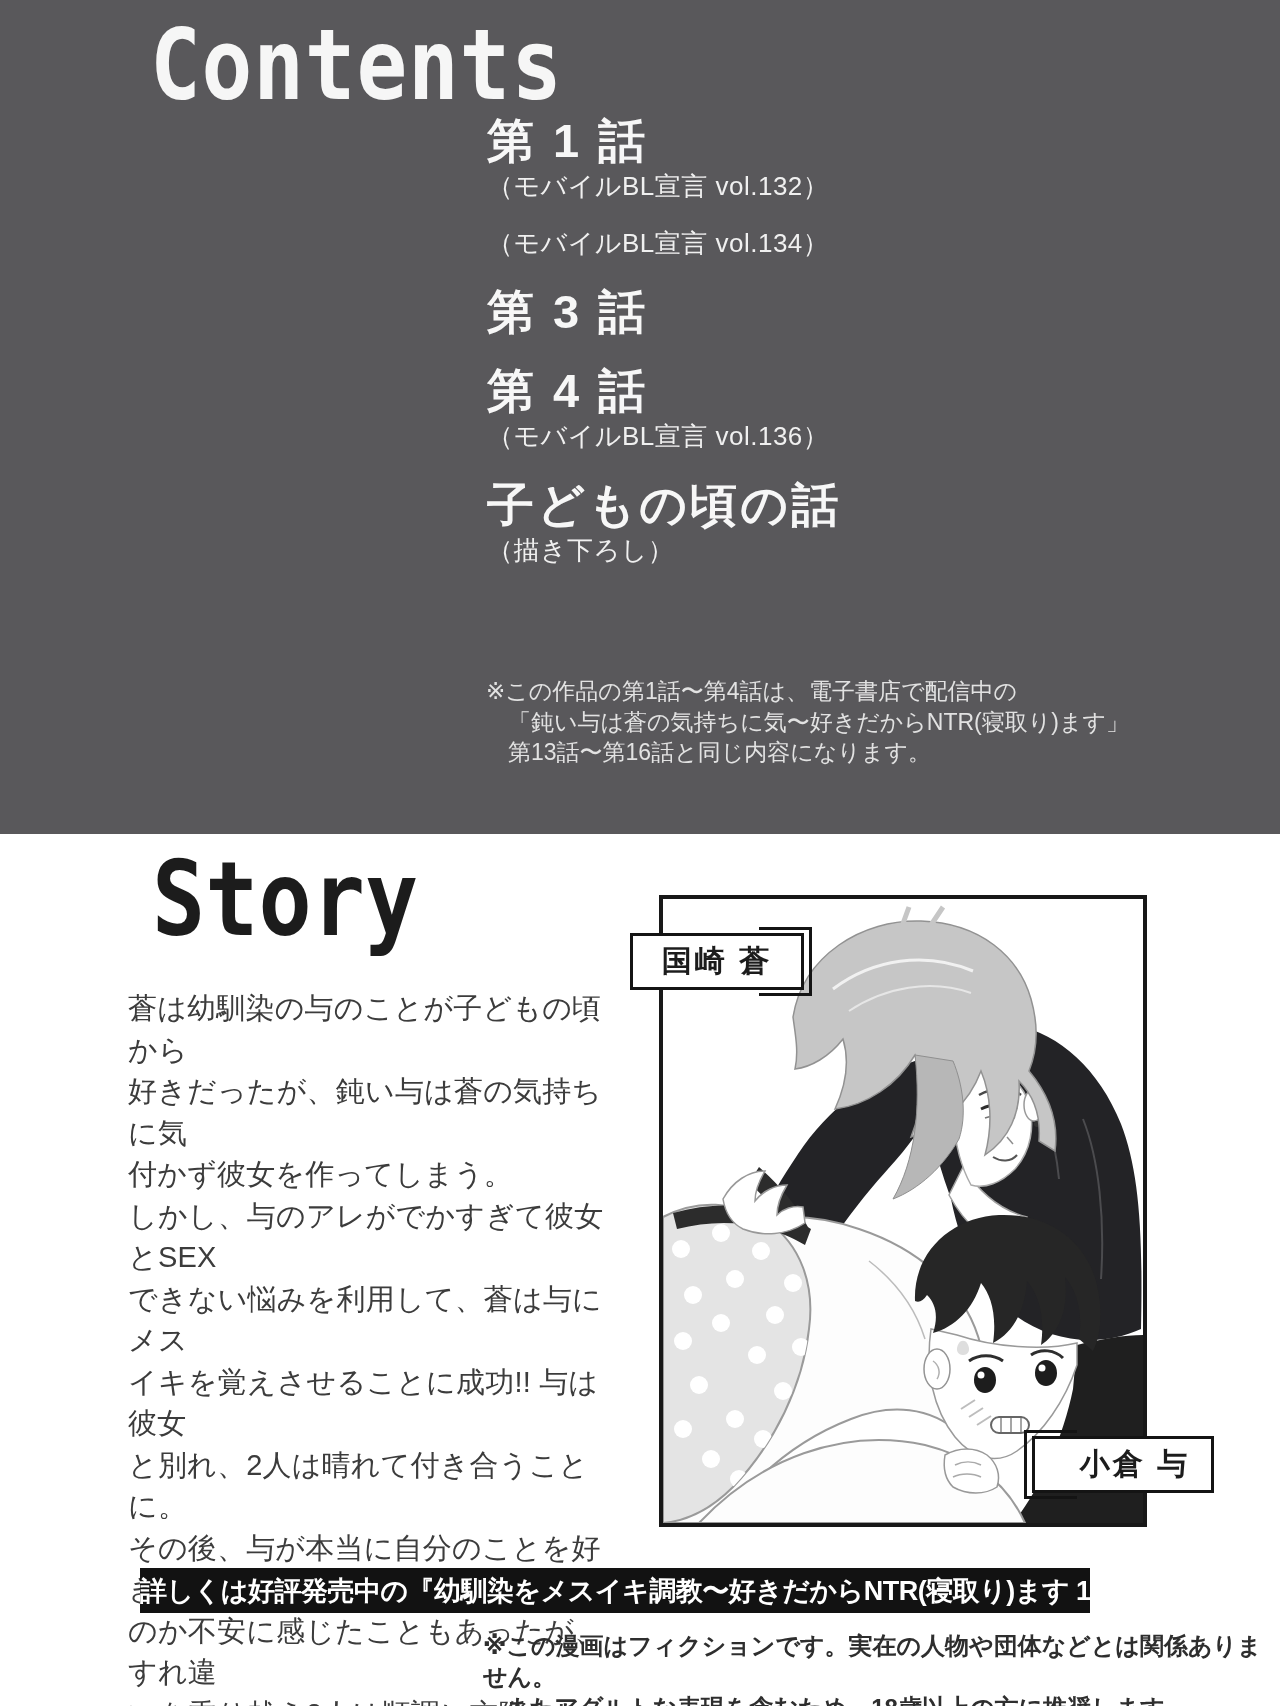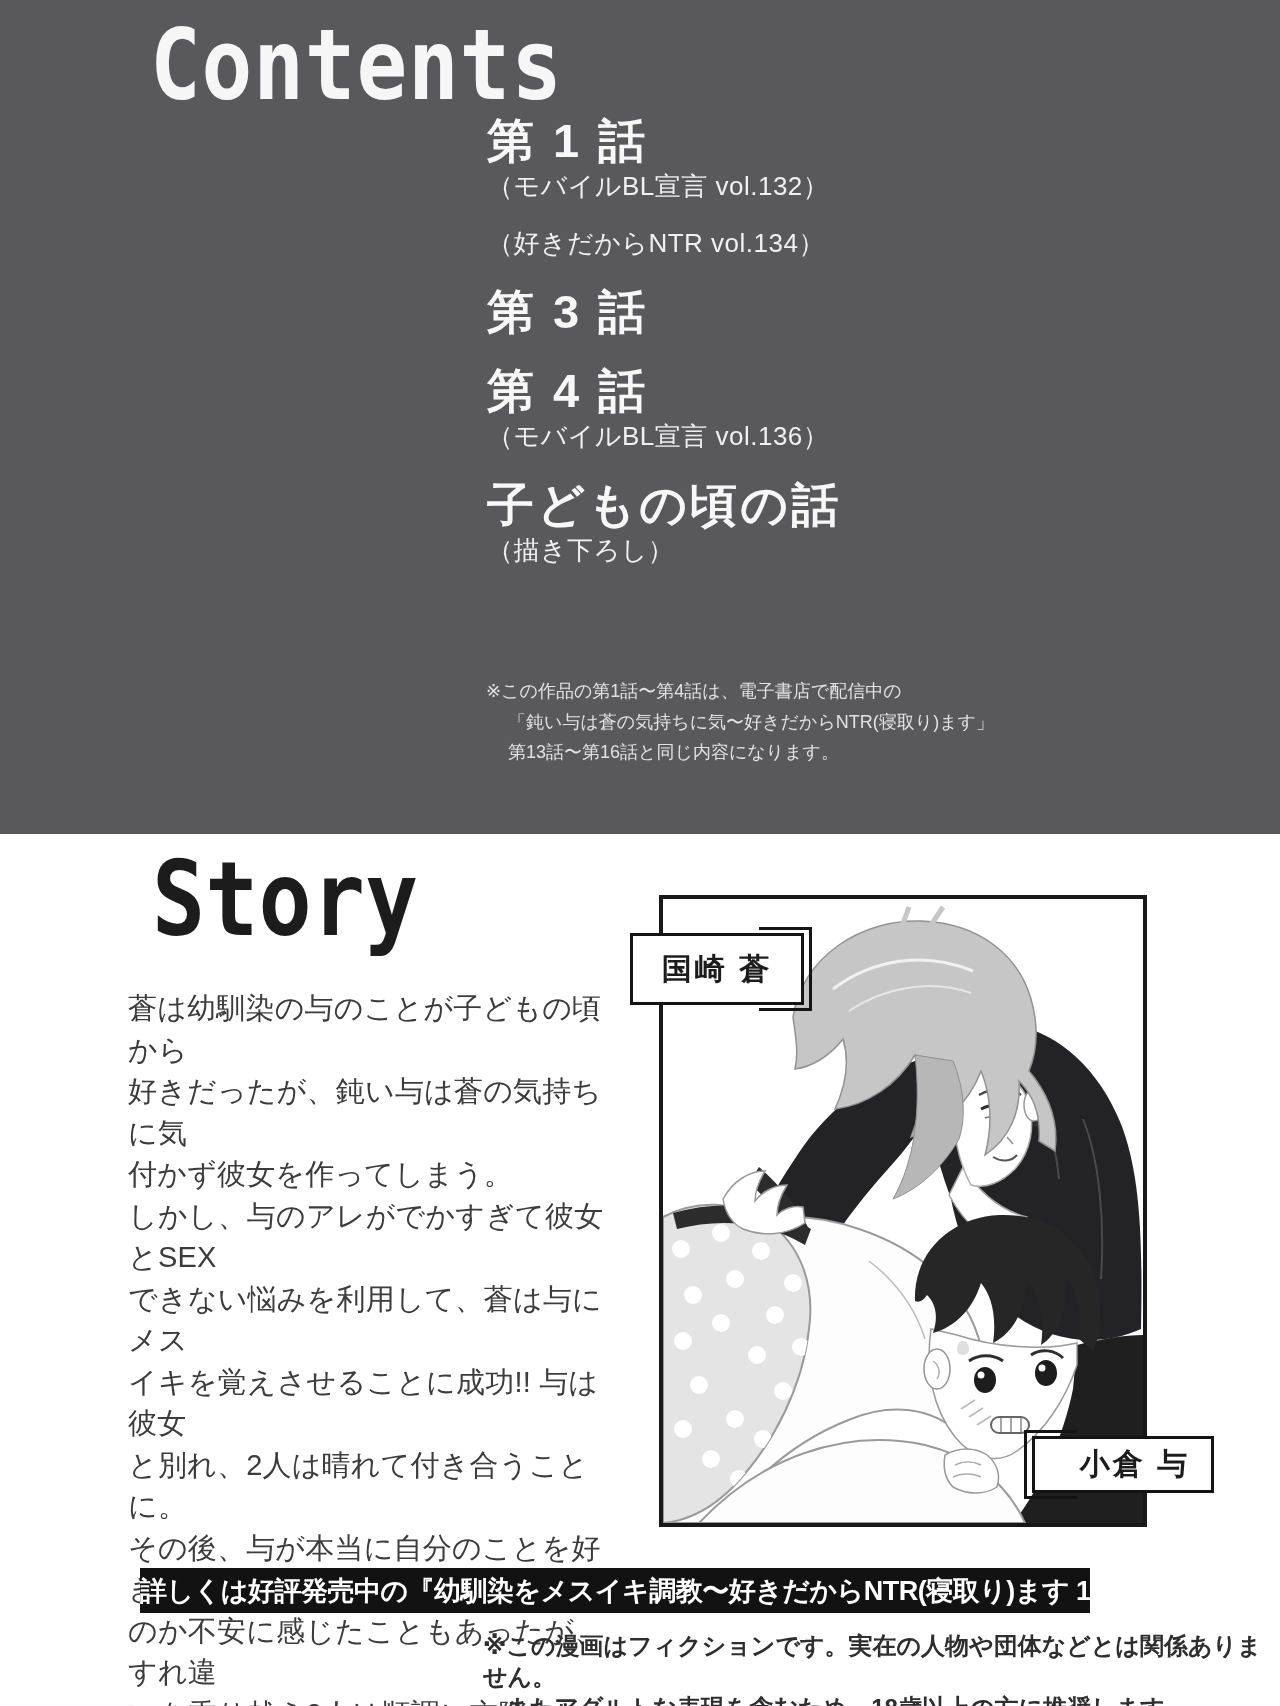--- a/index.html
+++ b/index.html
@@ -12,21 +12,21 @@
   .contents-title{
     position:absolute;left:150px;top:8px;color:#f6f6f6;
     font-family:"DejaVu Sans Mono","Liberation Mono",monospace;
     font-size:98px;font-weight:bold;letter-spacing:1px;
     transform:scale(0.86,1);transform-origin:left top;white-space:nowrap;
   }
   .chapter-col{position:absolute;left:487px;top:112px;width:620px;color:#f5f5f5;}
   .chapter-item{margin-bottom:22px;}
   .chapter-title{font-size:47px;font-weight:bold;line-height:57px;letter-spacing:3px;color:#f7f7f7;}
   .chapter-sub{font-size:26px;line-height:35px;letter-spacing:0.5px;color:#f0f0f0;}
-  .header-note{position:absolute;left:486px;top:676px;color:#e2e2e2;font-size:18px;line-height:30.5px;}
+  .header-note{position:absolute;left:486px;top:676px;color:#e2e2e2;font-size:23px;line-height:30.5px;}
   .note-indent{padding-left:22px;}
   
   .story-title{
     position:absolute;left:152px;top:838px;color:#1c1c1c;
     font-family:"DejaVu Sans Mono","Liberation Mono",monospace;
     font-size:104px;font-weight:bold;
     transform:scale(0.85,1);transform-origin:left top;white-space:nowrap;
   }
   .story-body{
     position:absolute;left:128px;top:988px;width:490px;
@@ -35,21 +35,21 @@
   
   .art-frame{
     position:absolute;left:659px;top:895px;width:488px;height:632px;
     border:4px solid #181818;box-sizing:border-box;background:#ffffff;overflow:hidden;
   }
   .plaque{
     position:absolute;background:#ffffff;border:3px solid #141414;box-sizing:border-box;
     display:flex;align-items:center;justify-content:center;
     font-size:30px;font-weight:bold;color:#1c1c1c;letter-spacing:3px;z-index:5;
   }
-  .plaque-ao{left:630px;top:933px;width:174px;height:72px;}
+  .plaque-ao{left:630px;top:933px;width:174px;height:57px;}
   .plaque-ao::after{
     content:"";position:absolute;right:-11px;top:-9px;bottom:-9px;width:50px;
     border:3px solid #141414;border-left:none;
   }
   .plaque-yo{left:1032px;top:1436px;width:182px;height:57px;padding-left:24px;}
   .plaque-yo::before{
     content:"";position:absolute;left:-11px;top:-9px;bottom:-9px;width:50px;
     border:3px solid #141414;border-right:none;
   }
   
@@ -68,21 +68,21 @@
   <div class="header-bg"></div>
 
   <div class="contents-title">Contents</div>
 
   <div class="chapter-col">
     <div class="chapter-item">
       <div class="chapter-title">第 1 話</div>
       <div class="chapter-sub">（モバイルBL宣言 vol.132）</div>
     </div>
     <div class="chapter-item">
-      <div class="chapter-sub">（好きだからNTR vol.134）</div>
+      <div class="chapter-sub">（モバイルBL宣言 vol.134）</div>
     </div>
     <div class="chapter-item">
       <div class="chapter-title">第 3 話</div>
     </div>
     <div class="chapter-item">
       <div class="chapter-title">第 4 話</div>
       <div class="chapter-sub">（モバイルBL宣言 vol.136）</div>
     </div>
     <div class="chapter-item">
       <div class="chapter-title">子どもの頃の話</div>

